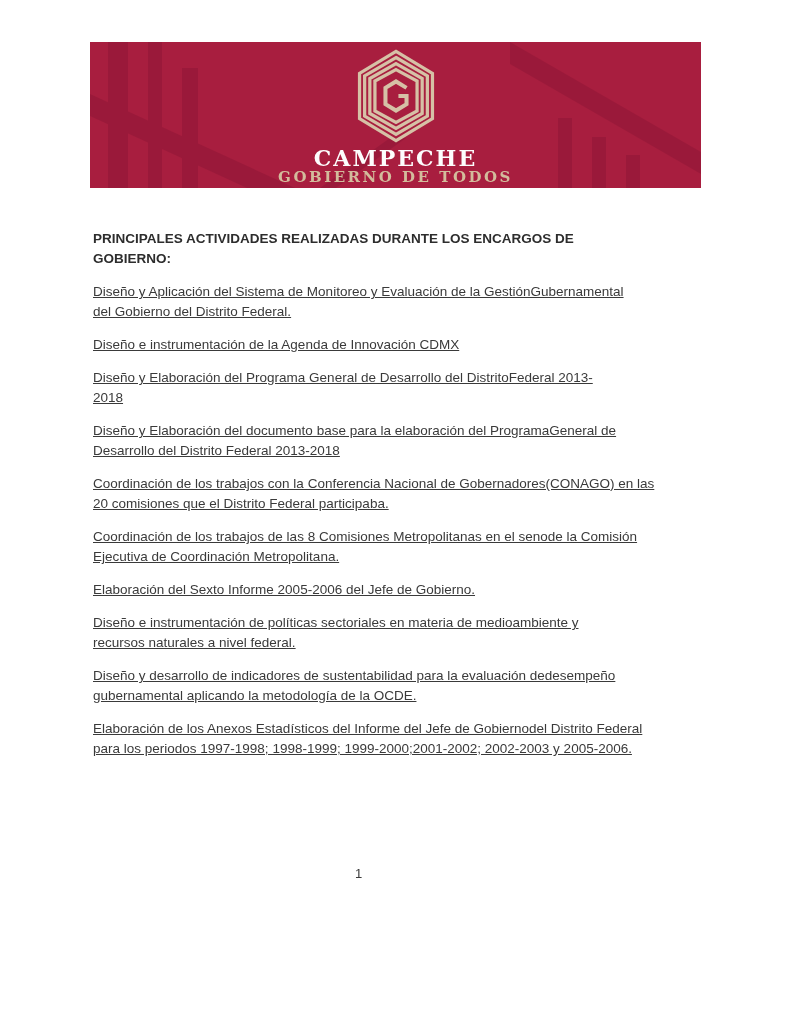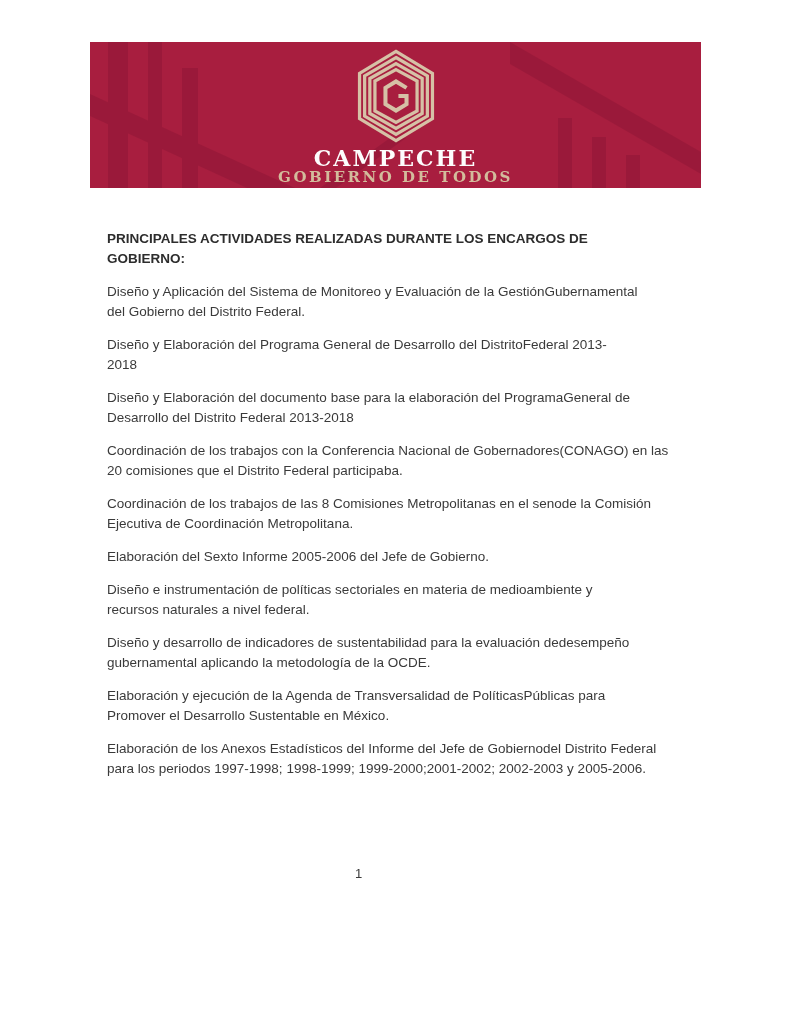--- a/index.html
+++ b/index.html
@@ -62,33 +62,33 @@
   }
   
   .content {
     position: absolute;
     left: 93px;
     top: 229px;
     width: 616px;
     color: #3a3a3a;
     font-size: 13.5px;
     line-height: 20px;
-    margin-left: 14px;
   }
   .content .doc-heading {
     font-size: 13.5px;
     line-height: 20px;
     font-weight: bold;
     color: #2d2d2d;
     margin: 0 0 13px 0;
     white-space: pre-wrap;
   }
   .content p.doc-paragraph {
     margin: 0 0 13px 0;
     white-space: pre-wrap;
+    text-decoration: underline;
   }
   .page-number {
     position: absolute;
     left: 0; right: 0;
     top: 866px;
     text-align: center;
     font-size: 13px;
     color: #3a3a3a;
   }
 </style>
@@ -125,34 +125,33 @@
 
     <div class="brand">CAMPECHE</div>
     <div class="tagline">GOBIERNO DE TODOS</div>
   </div>
 
   <div class="content">
     <div class="doc-heading">PRINCIPALES ACTIVIDADES REALIZADAS DURANTE LOS ENCARGOS DE
 GOBIERNO:</div>
     <p class="doc-paragraph">Diseño y Aplicación del Sistema de Monitoreo y Evaluación de la GestiónGubernamental
 del Gobierno del Distrito Federal.</p>
+    <p class="doc-paragraph">Diseño e instrumentación de la Agenda de Innovación CDMX</p>
     <p class="doc-paragraph">Diseño y Elaboración del Programa General de Desarrollo del DistritoFederal 2013-
 2018</p>
     <p class="doc-paragraph">Diseño y Elaboración del documento base para la elaboración del ProgramaGeneral de
 Desarrollo del Distrito Federal 2013-2018</p>
     <p class="doc-paragraph">Coordinación de los trabajos con la Conferencia Nacional de Gobernadores(CONAGO) en las
 20 comisiones que el Distrito Federal participaba.</p>
     <p class="doc-paragraph">Coordinación de los trabajos de las 8 Comisiones Metropolitanas en el senode la Comisión
 Ejecutiva de Coordinación Metropolitana.</p>
     <p class="doc-paragraph">Elaboración del Sexto Informe 2005-2006 del Jefe de Gobierno.</p>
     <p class="doc-paragraph">Diseño e instrumentación de políticas sectoriales en materia de medioambiente y
 recursos naturales a nivel federal.</p>
     <p class="doc-paragraph">Diseño y desarrollo de indicadores de sustentabilidad para la evaluación dedesempeño
 gubernamental aplicando la metodología de la OCDE.</p>
-    <p class="doc-paragraph">Elaboración y ejecución de la Agenda de Transversalidad de PolíticasPúblicas para
-Promover el Desarrollo Sustentable en México.</p>
     <p class="doc-paragraph">Elaboración de los Anexos Estadísticos del Informe del Jefe de Gobiernodel Distrito Federal
 para los periodos 1997-1998; 1998-1999; 1999-2000;2001-2002; 2002-2003 y 2005-2006.</p>
   </div>
 
   <div class="page-number">1</div>
 
 </div>
 
 </body></html>

